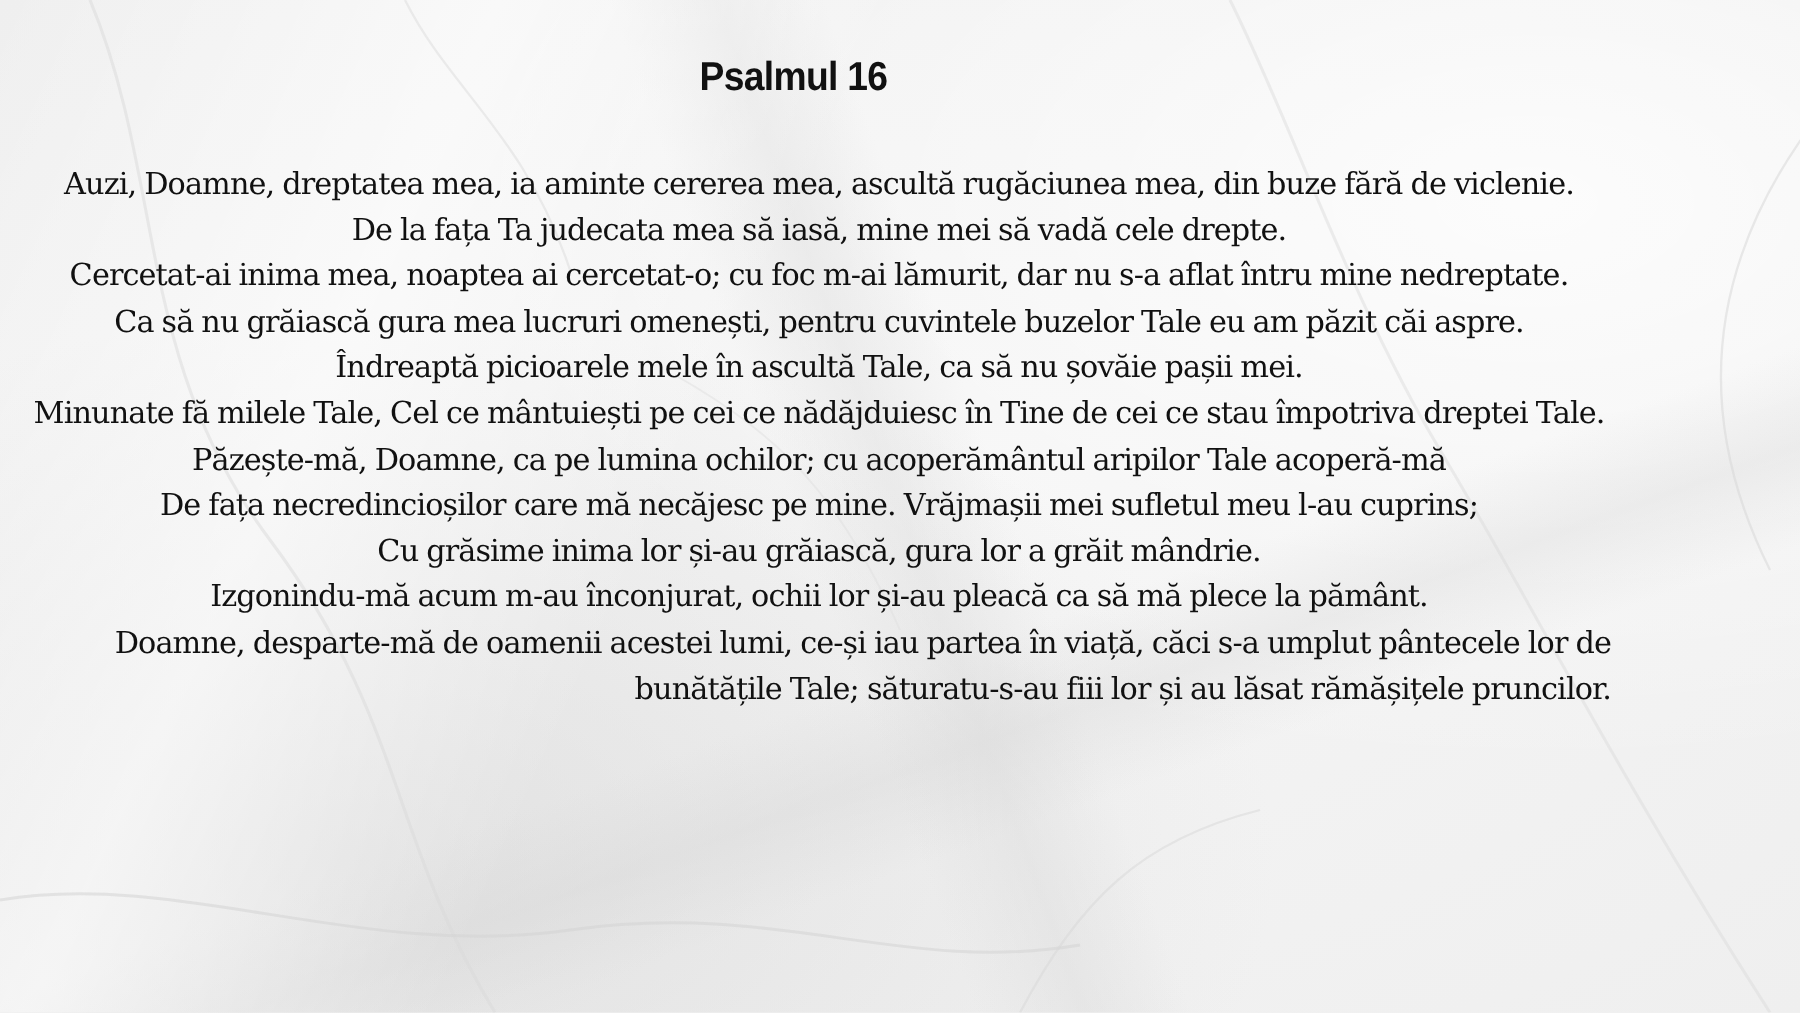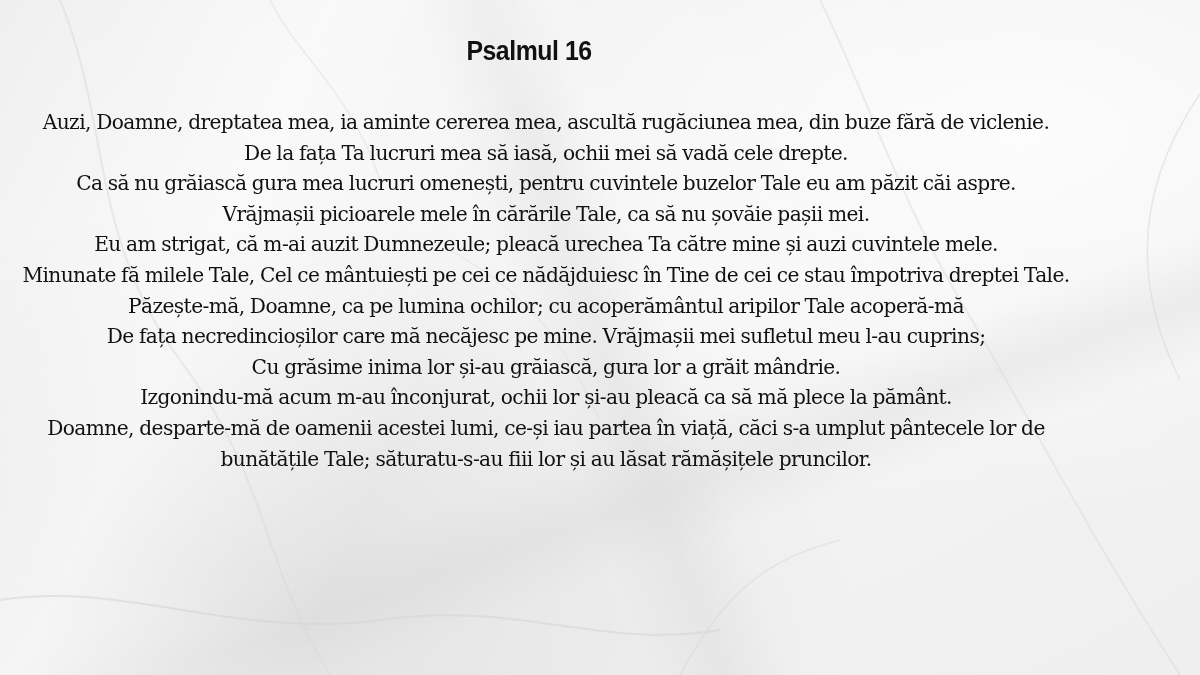--- a/index.html
+++ b/index.html
@@ -52,42 +52,43 @@
       color: #111111;
       letter-spacing: -0.6px;
       word-spacing: -0.5px;
     }
     .verses li {
       white-space: nowrap;
     }
     .verses li.wrap {
       white-space: normal;
       padding: 0 18px;
+      text-align: right;
     }
   </style>
 </head>
 <body>
 
 <svg class="vein" width="1200" height="675" viewBox="0 0 1200 675" style="left:0;top:0;">
   <path d="M60 0 C 110 120, 90 240, 180 360 S 260 560, 330 675" stroke="#d9d9d9" stroke-width="2" fill="none" opacity="0.5"></path>
   <path d="M270 0 C 300 60, 350 90, 380 180" stroke="#dcdcdc" stroke-width="1.5" fill="none" opacity="0.5"></path>
   <path d="M820 0 C 860 80, 900 200, 960 300 S 1080 520, 1180 675" stroke="#dadada" stroke-width="2" fill="none" opacity="0.45"></path>
   <path d="M1210 80 C 1150 160, 1120 260, 1180 380" stroke="#d6d6d6" stroke-width="1.5" fill="none" opacity="0.5"></path>
   <path d="M0 600 C 120 580, 240 640, 380 620 S 600 650, 720 630" stroke="#d3d3d3" stroke-width="2" fill="none" opacity="0.55"></path>
   <path d="M680 675 C 720 600, 760 560, 840 540" stroke="#d8d8d8" stroke-width="1.5" fill="none" opacity="0.5"></path>
   <path d="M450 250 C 520 290, 560 330, 600 420" stroke="#e0e0e0" stroke-width="1.2" fill="none" opacity="0.5"></path>
 </svg>
 
 <h1 class="title">Psalmul 16</h1>
 
 <ul class="verses">
   <li>Auzi, Doamne, dreptatea mea, ia aminte cererea mea, ascultă rugăciunea mea, din buze fără de viclenie.</li>
-  <li>De la fața Ta lucruri mea să iasă, ochii mei să vadă cele drepte.</li>
+  <li>De la fața Ta judecata mea să iasă, mine mei să vadă cele drepte.</li>
+  <li>Cercetat-ai inima mea, noaptea ai cercetat-o; cu foc m-ai lămurit, dar nu s-a aflat întru mine nedreptate.</li>
   <li>Ca să nu grăiască gura mea lucruri omenești, pentru cuvintele buzelor Tale eu am păzit căi aspre.</li>
-  <li>Vrăjmașii picioarele mele în cărările Tale, ca să nu șovăie pașii mei.</li>
-  <li>Eu am strigat, că m-ai auzit Dumnezeule; pleacă urechea Ta către mine și auzi cuvintele mele.</li>
+  <li>Îndreaptă picioarele mele în ascultă Tale, ca să nu șovăie pașii mei.</li>
   <li>Minunate fă milele Tale, Cel ce mântuiești pe cei ce nădăjduiesc în Tine de cei ce stau împotriva dreptei Tale.</li>
   <li>Păzește-mă, Doamne, ca pe lumina ochilor; cu acoperământul aripilor Tale acoperă-mă</li>
   <li>De fața necredincioșilor care mă necăjesc pe mine. Vrăjmașii mei sufletul meu l-au cuprins;</li>
   <li>Cu grăsime inima lor și-au grăiască, gura lor a grăit mândrie.</li>
   <li>Izgonindu-mă acum m-au înconjurat, ochii lor și-au pleacă ca să mă plece la pământ.</li>
   <li class="wrap">Doamne, desparte-mă de oamenii acestei lumi, ce-și iau partea în viață, căci s-a umplut pântecele lor de bunătățile Tale; săturatu-s-au fiii lor și au lăsat rămășițele pruncilor.</li>
 </ul>
 
 </body></html>

